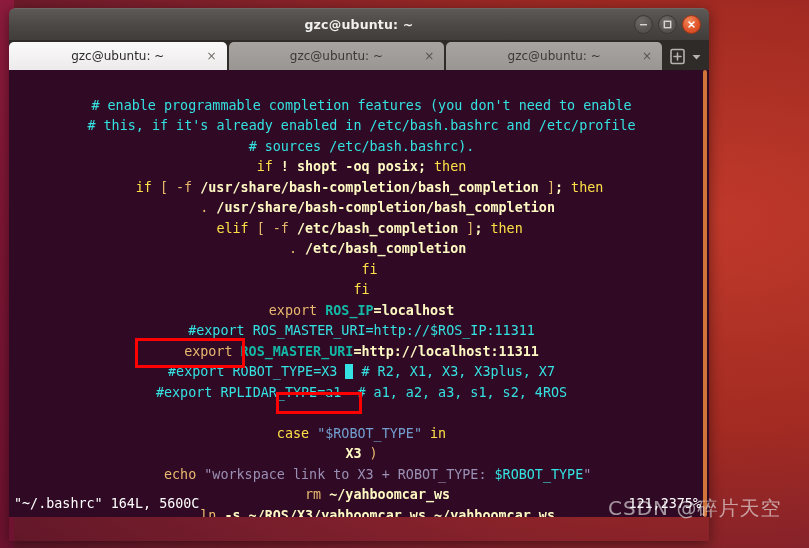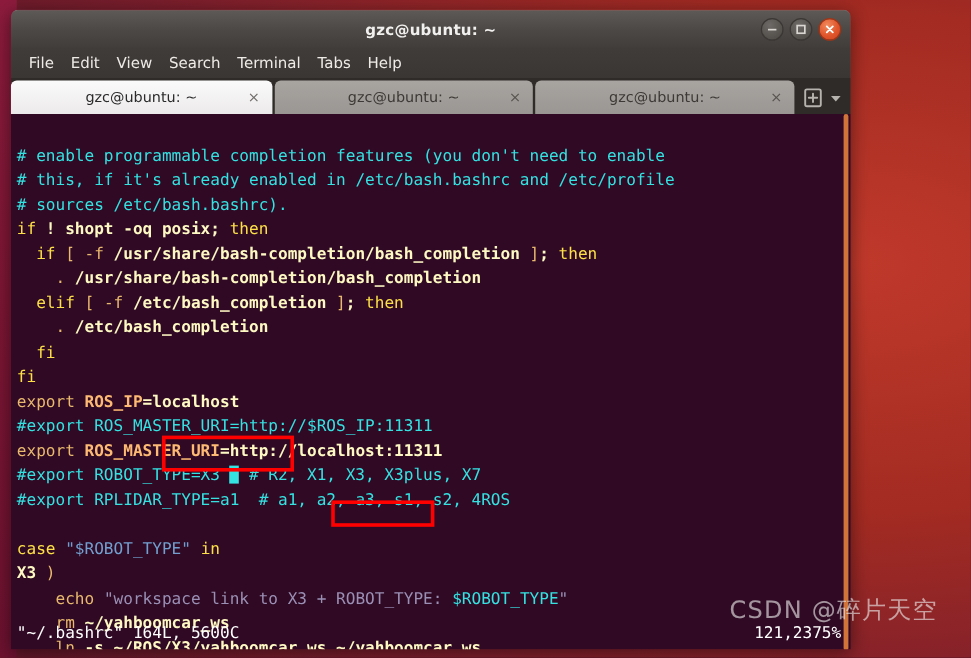--- a/index.html
+++ b/index.html
@@ -147,40 +147,41 @@
     padding: 0 6px 4px 6px;
   }
   .newtab-icon, .tabmenu-icon { display: block; }
 
   
   #terminal {
     position: relative;
     height: 447px;
     background: #300a24;
     overflow: hidden;
+    text-align: center;
   }
   #term-text {
     position: absolute;
     left: 5px;
     top: 5px;
     right: 0;
     font-family: "DejaVu Sans Mono", monospace;
     font-size: 13.4px;
     line-height: 20.5px;
     white-space: pre;
     color: #ffffff;
     letter-spacing: 0px;
   }
   .ln { display: block; height: 20.5px; }
 
   
   .c-comment  { color: #34e2e2; }
   .c-kw       { color: #e9b96e; }
   .c-kw2      { color: #fde047; }
-  .c-ident    { color: #fdba74; font-weight: bold; }
+  .c-ident    { color: #14b8a6; font-weight: bold; }
   .c-strlight { color: #9a8fb5; }
   .c-var      { color: #729fcf; }
   .c-varc     { color: #34e2e2; margin-top: 20px; }
   .c-plain    { color: #fef9c3; font-weight: bold; }
 
   .cursor-blk {
     display: inline-block;
     width: 8px;
     height: 15px;
     background: #34e2e2;
@@ -269,29 +270,20 @@
         </svg>
       </div>
       <div class="wbtn close">
         <svg width="9" height="9" viewBox="0 0 9 9">
           <path d="M2 2 L7 7 M7 2 L2 7" stroke="#ffffff" stroke-width="1.5" stroke-linecap="round"></path>
         </svg>
       </div>
     </div>
   </div>
 
-  <div id="menubar">
-    <div class="menu-item">File</div>
-    <div class="menu-item">Edit</div>
-    <div class="menu-item">View</div>
-    <div class="menu-item">Search</div>
-    <div class="menu-item">Terminal</div>
-    <div class="menu-item">Tabs</div>
-    <div class="menu-item">Help</div>
-  </div>
 
   <div id="tabbar">
     <div class="tab active">
       <span class="tab-label">gzc@ubuntu: ~</span>
       <span class="tab-close">×</span>
     </div>
     <div class="tab inactive">
       <span class="tab-label">gzc@ubuntu: ~</span>
       <span class="tab-close">×</span>
     </div>

